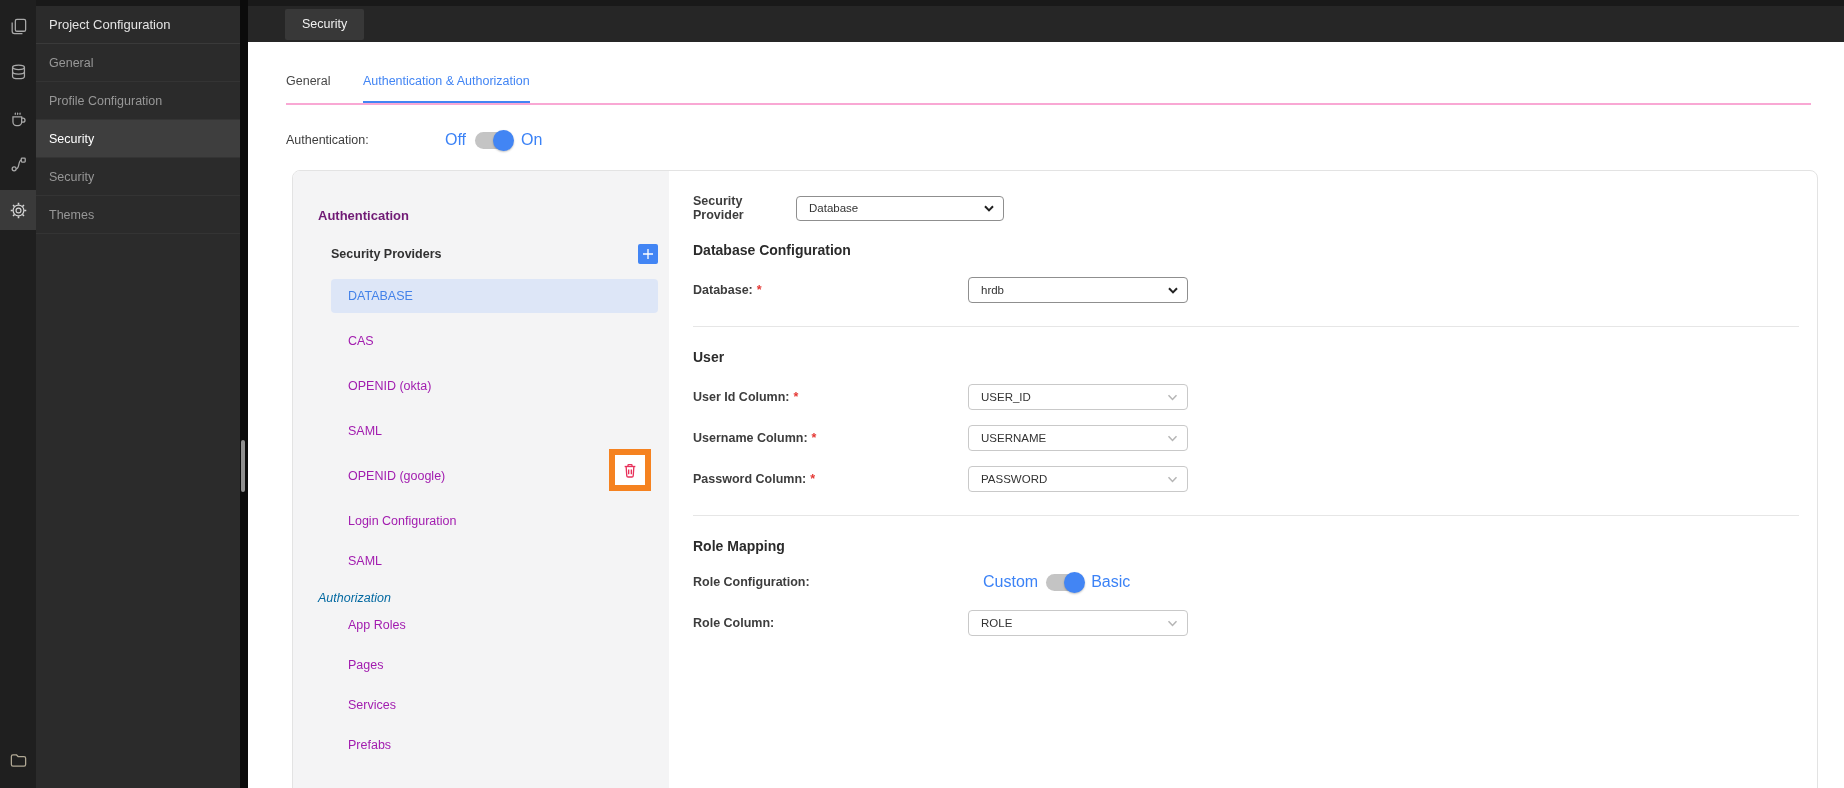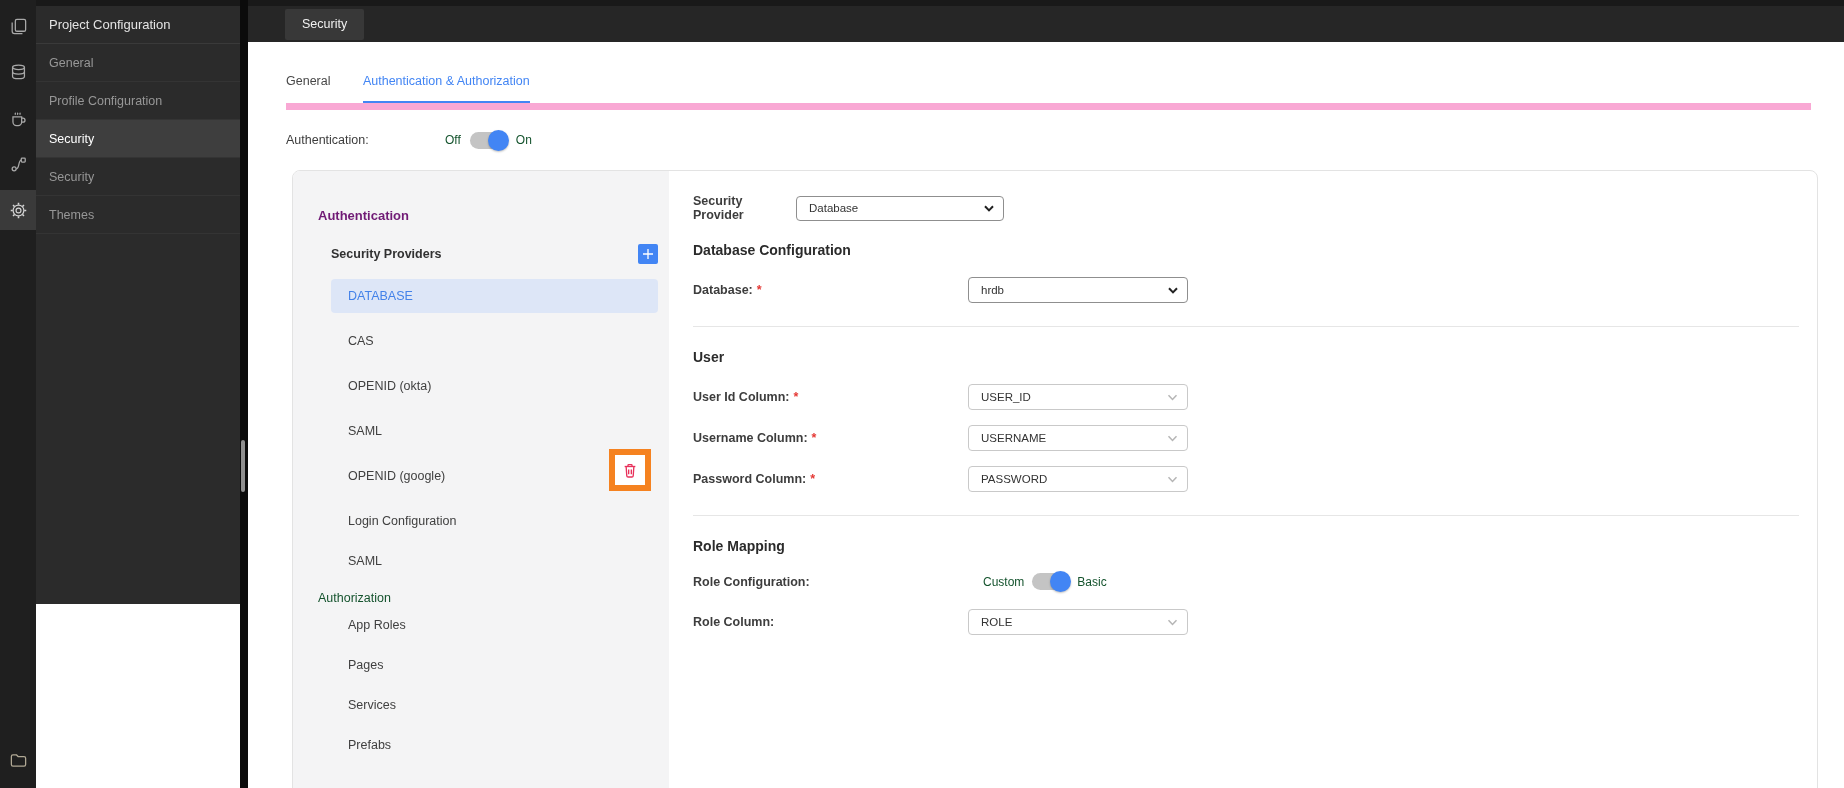--- a/index.html
+++ b/index.html
@@ -17,21 +17,21 @@
     width:36px; height:40px; display:flex; align-items:center; justify-content:center;
     cursor:pointer;
   }
   .rail-cell.first { margin-top:6px; }
   .rail-cell.gap { margin-top:6px; }
   .rail-cell.active { background:#3a3a3a; }
   .rail-cell svg { width:19px; height:19px; }
   .rail-bottom { margin-top:auto; margin-bottom:8px; }
   
   .nav {
-    position:absolute; left:36px; top:0; width:204px; height:604px;
+    position:absolute; left:36px; top:0; width:204px; height:788px;
     background:#2b2b2b;
   }
   .nav-strip { height:6px; background:#191919; }
   .nav-header {
     height:38px; line-height:38px; padding-left:13px; color:#e4e4e4;
     font-size:13px; border-bottom:1px solid #3a3a3a;
   }
   .nav-item {
     height:38px; line-height:38px; padding-left:13px; color:#979797;
     font-size:12.5px; border-bottom:1px solid #343434; cursor:pointer;
@@ -43,30 +43,30 @@
   
   .main { position:absolute; left:248px; top:0; width:1596px; height:788px; background:#fff; }
   .topbar { position:relative; height:42px; background:#262626; }
   .topbar-strip { position:absolute; top:0; left:0; right:0; height:6px; background:#191919; }
   .toptab {
     position:absolute; left:37px; top:9px; height:31px; padding:0 17px;
     background:#383838; color:#f1f1f1; font-size:12.5px; line-height:31px;
     border-radius:2px; cursor:pointer;
   }
   
-  .tabs { position:absolute; left:38px; top:71px; right:33px; border-bottom:7px solid #f9a8d4; }
+  .tabs { position:absolute; left:38px; top:71px; right:33px; border-bottom:2px solid #f9a8d4; }
   .tab {
     display:inline-block; font-size:12.5px; padding-bottom:13px; cursor:pointer;
     color:#474747; margin-right:28px; border-bottom:2.5px solid transparent;
   }
   .tab.active { color:#4285f4; border-bottom-color:#4285f4; margin-right:0; }
   
   .auth-row { position:absolute; left:38px; top:129px; display:flex; align-items:center; height:22px; }
   .auth-row .lbl { width:159px; font-size:12.5px; color:#3c3c3c; }
-  .tgl-txt { font-size:12px; color:#14532d; }
+  .tgl-txt { font-size:16px; color:#3b82f6; }
   .switch {
     position:relative; width:37px; height:17px; background:#c4c4c4; border-radius:10px;
     margin:0 9px; cursor:pointer; flex:none;
   }
   .switch .knob {
     position:absolute; right:-2px; top:-2px; width:21px; height:21px; border-radius:50%;
     background:#4285f4; box-shadow:0 1px 2px rgba(0,0,0,.25);
   }
   
   .card {
@@ -81,26 +81,26 @@
     margin-left:38px; margin-right:11px; display:flex; align-items:center; justify-content:space-between;
     margin-bottom:15px;
   }
   .providers-head .t { font-size:12.5px; font-weight:bold; color:#313131; }
   .plus-btn {
     width:20px; height:20px; background:#4285f4; border:none; border-radius:2px;
     display:flex; align-items:center; justify-content:center; cursor:pointer;
   }
   .p-item {
     margin:0 11px 11px 38px; height:34px; line-height:34px; padding-left:17px;
-    font-size:12.5px; color:#404040; border-radius:4px; cursor:pointer;
+    font-size:12.5px; color:#a21caf; border-radius:4px; cursor:pointer;
   }
   .p-item.selected { background:#dde6f7; color:#4382e9; }
   .p-item.plain { margin-bottom:6px; }
   .first-plain { margin-top:9px; }
-  .panel-h2 { margin:13px 0 3px 25px; font-size:12.5px; color:#14532d; }
+  .panel-h2 { margin:13px 0 3px 25px; font-size:12.5px; color:#0369a1;font-style:italic; }
   .trash-box {
     position:absolute; left:316px; top:278px; width:42px; height:42px;
     border:6px solid #f58220; background:#ffffff; display:flex; align-items:center; justify-content:center;
     cursor:pointer;
   }
   
   .form { flex:1; padding:23px 18px 0 24px; }
   .frow { display:flex; align-items:center; }
   .flabel { width:275px; font-size:12.5px; font-weight:bold; color:#3d3d3d; flex:none; }
   .flabel .req { color:#e53935; margin-left:4px; }

